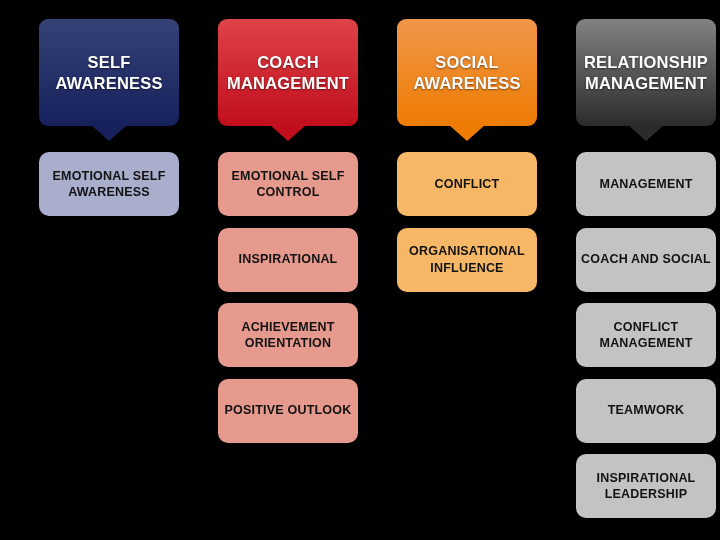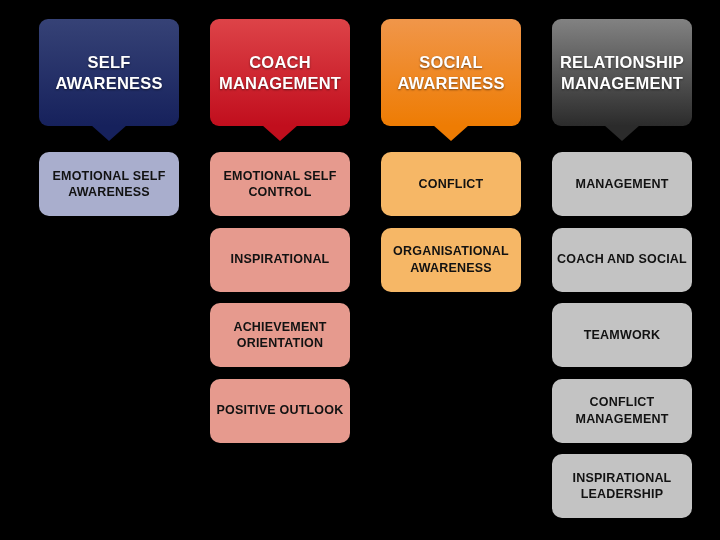--- a/index.html
+++ b/index.html
@@ -9,21 +9,21 @@
     width: 720px;
     height: 540px;
     overflow: hidden;
     font-family: "Liberation Sans", sans-serif;
   }
   .board {
     position: absolute;
     left: 39px;
     top: 19px;
     display: flex;
-    gap: 31px;
+    gap: 39px;
   }
   .column {
     width: 140px;
     display: flex;
     flex-direction: column;
   }
   .header {
     position: relative;
     height: 107px;
     border-radius: 9px;
@@ -120,42 +120,42 @@
   <div class="column" style="--hdr-top: #f0964a; --hdr-bottom: #ee7c03; --child-bg: #f6b766;">
     <div class="header">
       <span class="header-label">SOCIAL AWARENESS</span>
       <div class="pointer"></div>
     </div>
     <div class="children">
       <div class="child">
         <span class="child-label">CONFLICT</span>
       </div>
       <div class="child">
-        <span class="child-label">ORGANISATIONAL AWARENESS</span>
+        <span class="child-label">ORGANISATIONAL INFLUENCE</span>
       </div>
     </div>
   </div>
 
   <div class="column" style="--hdr-top: #828282; --hdr-bottom: #2b2b2b; --child-bg: #c3c3c3;">
     <div class="header">
       <span class="header-label">RELATIONSHIP MANAGEMENT</span>
       <div class="pointer"></div>
     </div>
     <div class="children">
       <div class="child">
         <span class="child-label">MANAGEMENT</span>
       </div>
       <div class="child">
         <span class="child-label">COACH AND SOCIAL</span>
       </div>
       <div class="child">
-        <span class="child-label">TEAMWORK</span>
+        <span class="child-label">CONFLICT MANAGEMENT</span>
       </div>
       <div class="child">
-        <span class="child-label">CONFLICT MANAGEMENT</span>
+        <span class="child-label">TEAMWORK</span>
       </div>
       <div class="child">
         <span class="child-label">INSPIRATIONAL LEADERSHIP</span>
       </div>
     </div>
   </div>
 
 </div>
 
 </body></html>

